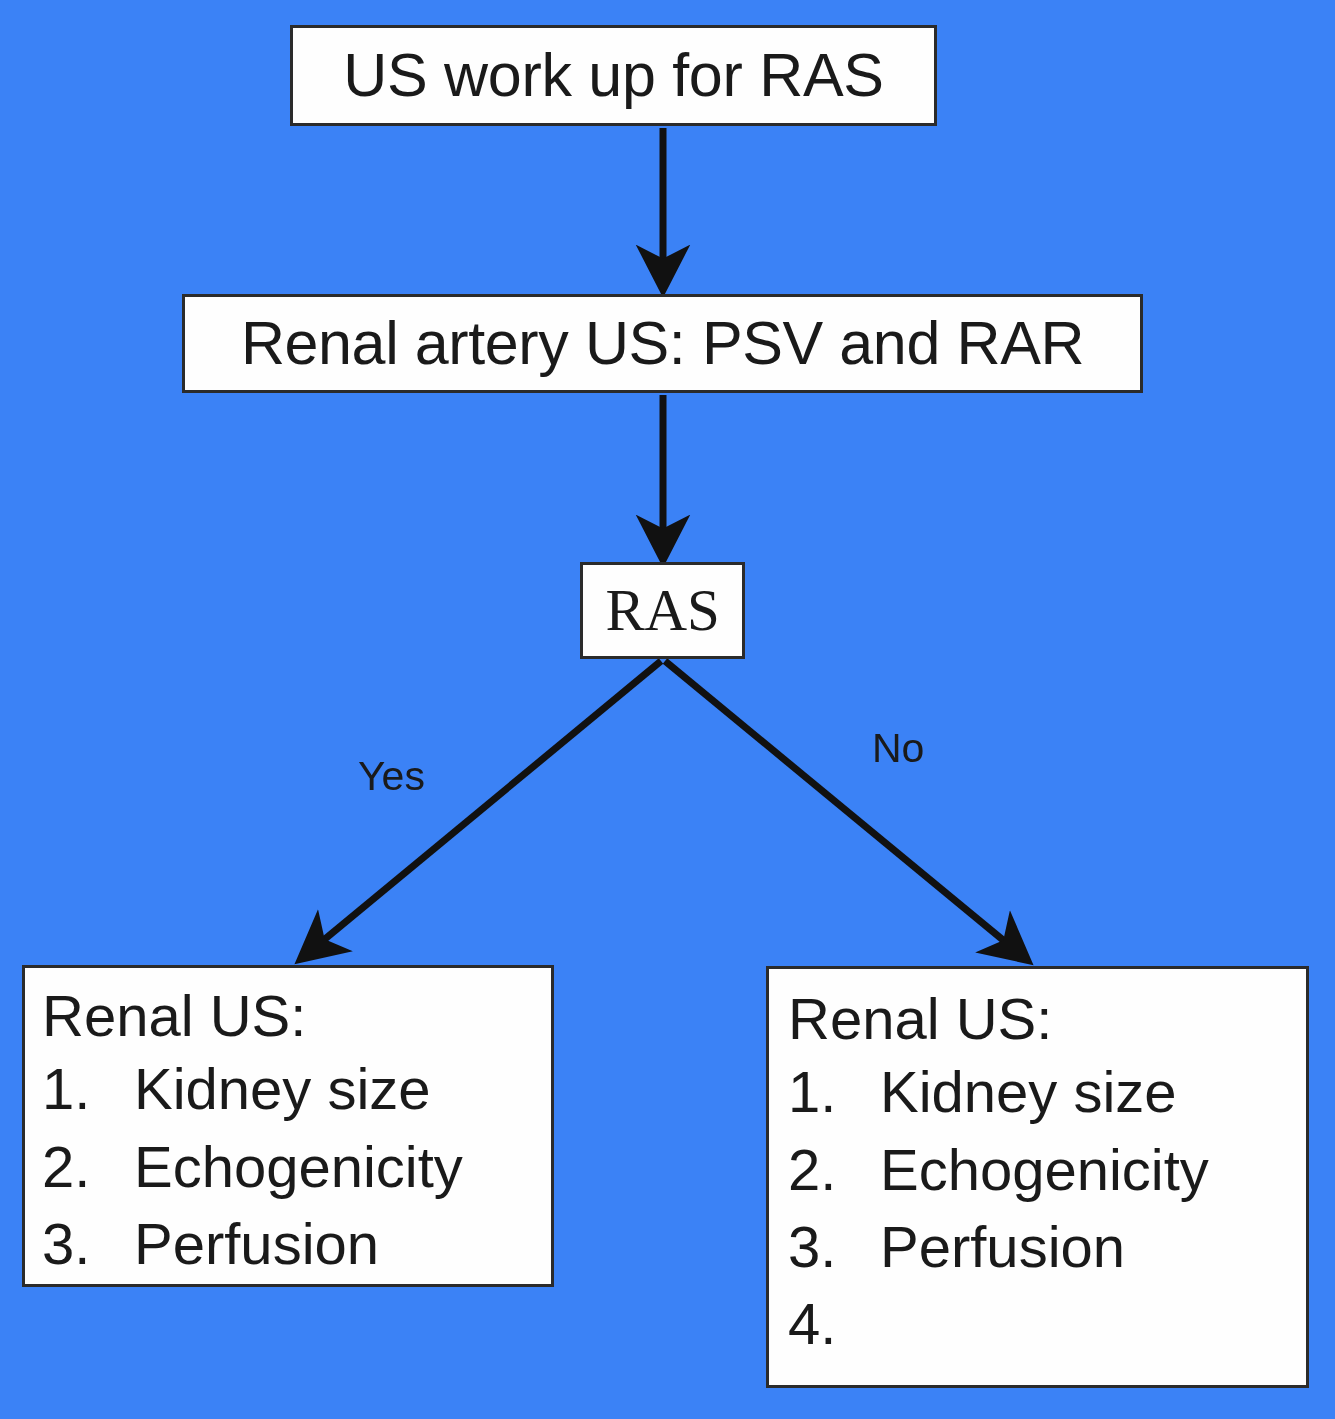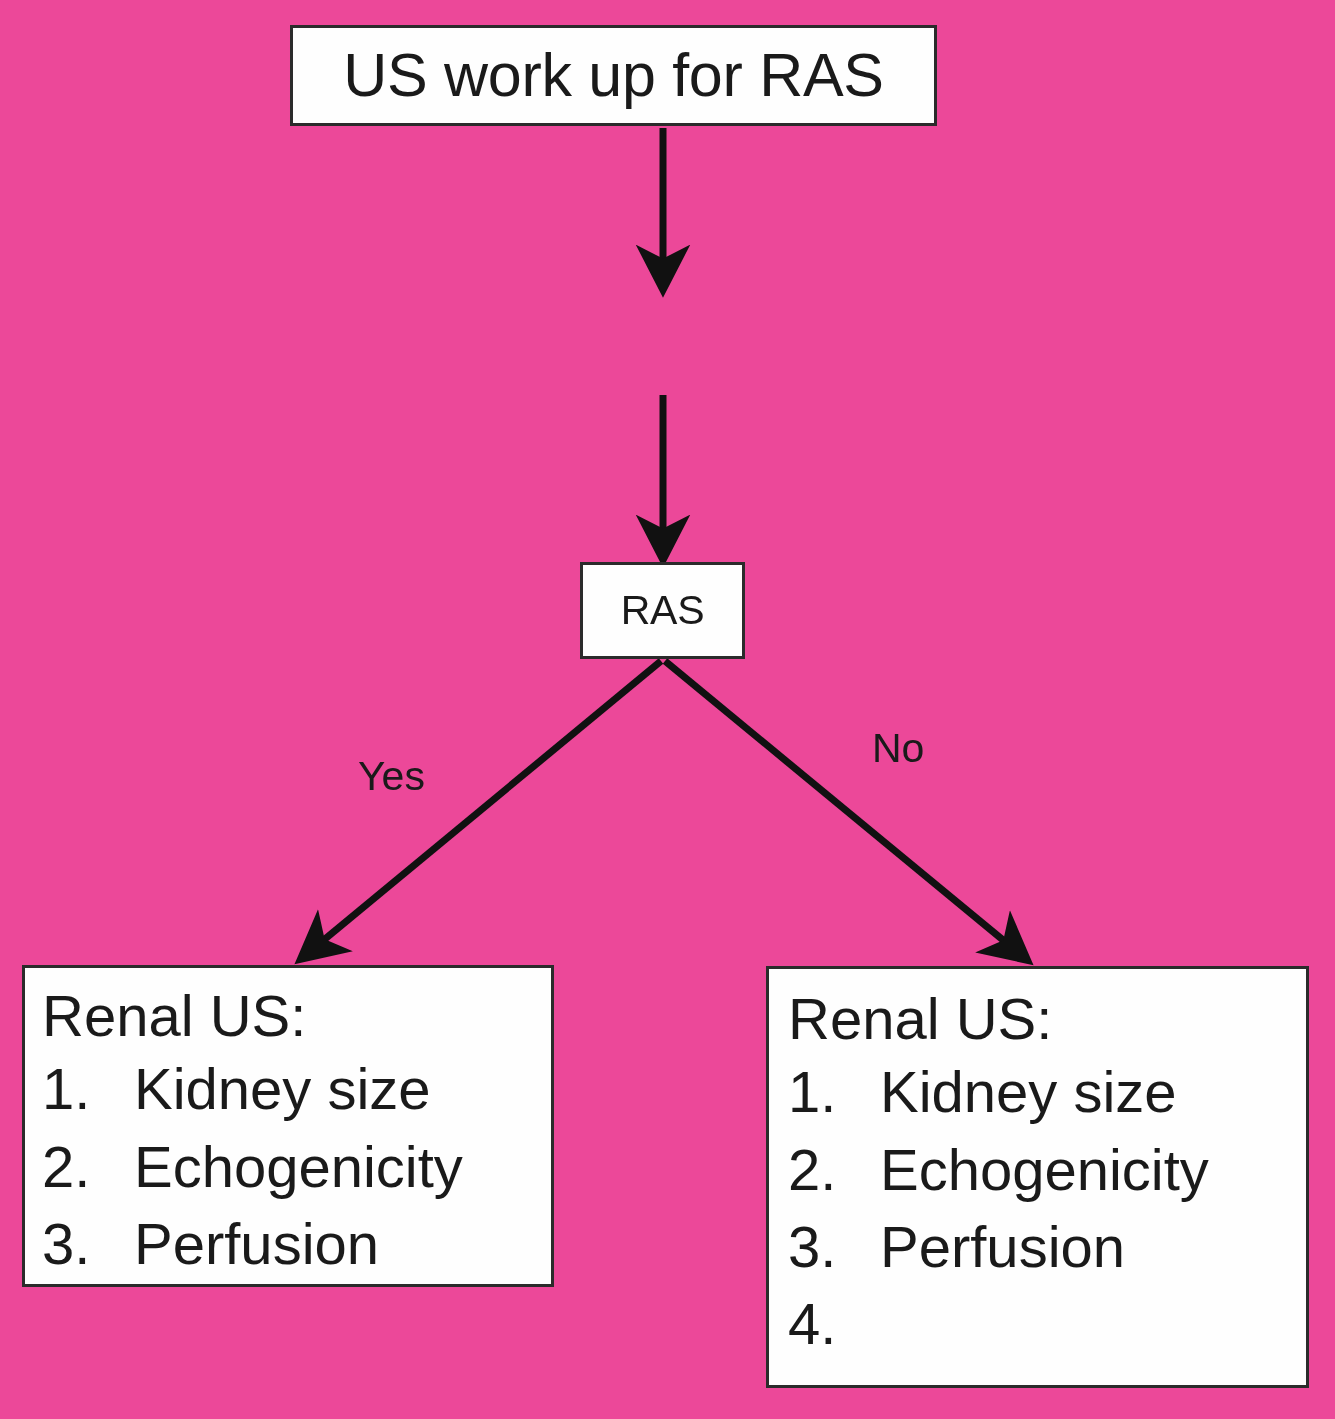--- a/index.html
+++ b/index.html
@@ -4,21 +4,21 @@
 <style>
   html, body {
     margin: 0;
     padding: 0;
     background: #ffffff;
   }
   #canvas {
     position: relative;
     width: 1335px;
     height: 1419px;
-    background: #ec4899;
+    background: #3b82f6;
     font-family: "Liberation Sans", sans-serif;
     color: #1a1a1a;
     overflow: hidden;
   }
   svg.connectors {
     position: absolute;
     left: 0;
     top: 0;
     width: 1335px;
     height: 1419px;
@@ -66,22 +66,23 @@
   
   #node-decision {
     left: 580px;
     top: 562px;
     width: 165px;
     height: 97px;
     align-items: center;
     justify-content: center;
   }
   #node-decision .title-line {
-    font-size: 41px;
+    font-size: 59px;
     letter-spacing: -0.2px;
+    font-family: Liberation Serif, serif;
   }
   
   #node-outcome-yes {
     left: 22px;
     top: 965px;
     width: 532px;
     height: 322px;
     padding: 14px 10px 10px 17px;
     justify-content: flex-start;
   }
@@ -150,20 +151,23 @@
 
     <line x1="661" y1="661" x2="302" y2="958" stroke="#111111" stroke-width="7" marker-end="url(#arrowhead)"></line>
 
     <line x1="665" y1="661" x2="1026" y2="959" stroke="#111111" stroke-width="7" marker-end="url(#arrowhead)"></line>
   </svg>
 
   <div class="node" id="node-top">
     <div class="title-line">US work up for RAS</div>
   </div>
 
+  <div class="node" id="node-modality">
+    <div class="title-line">Renal artery US: PSV and RAR</div>
+  </div>
 
   <div class="node" id="node-decision">
     <div class="title-line">RAS</div>
   </div>
 
   <div class="edge-label" id="label-yes">Yes</div>
 
   <div class="edge-label" id="label-no">No</div>
 
   <div class="node" id="node-outcome-yes">

